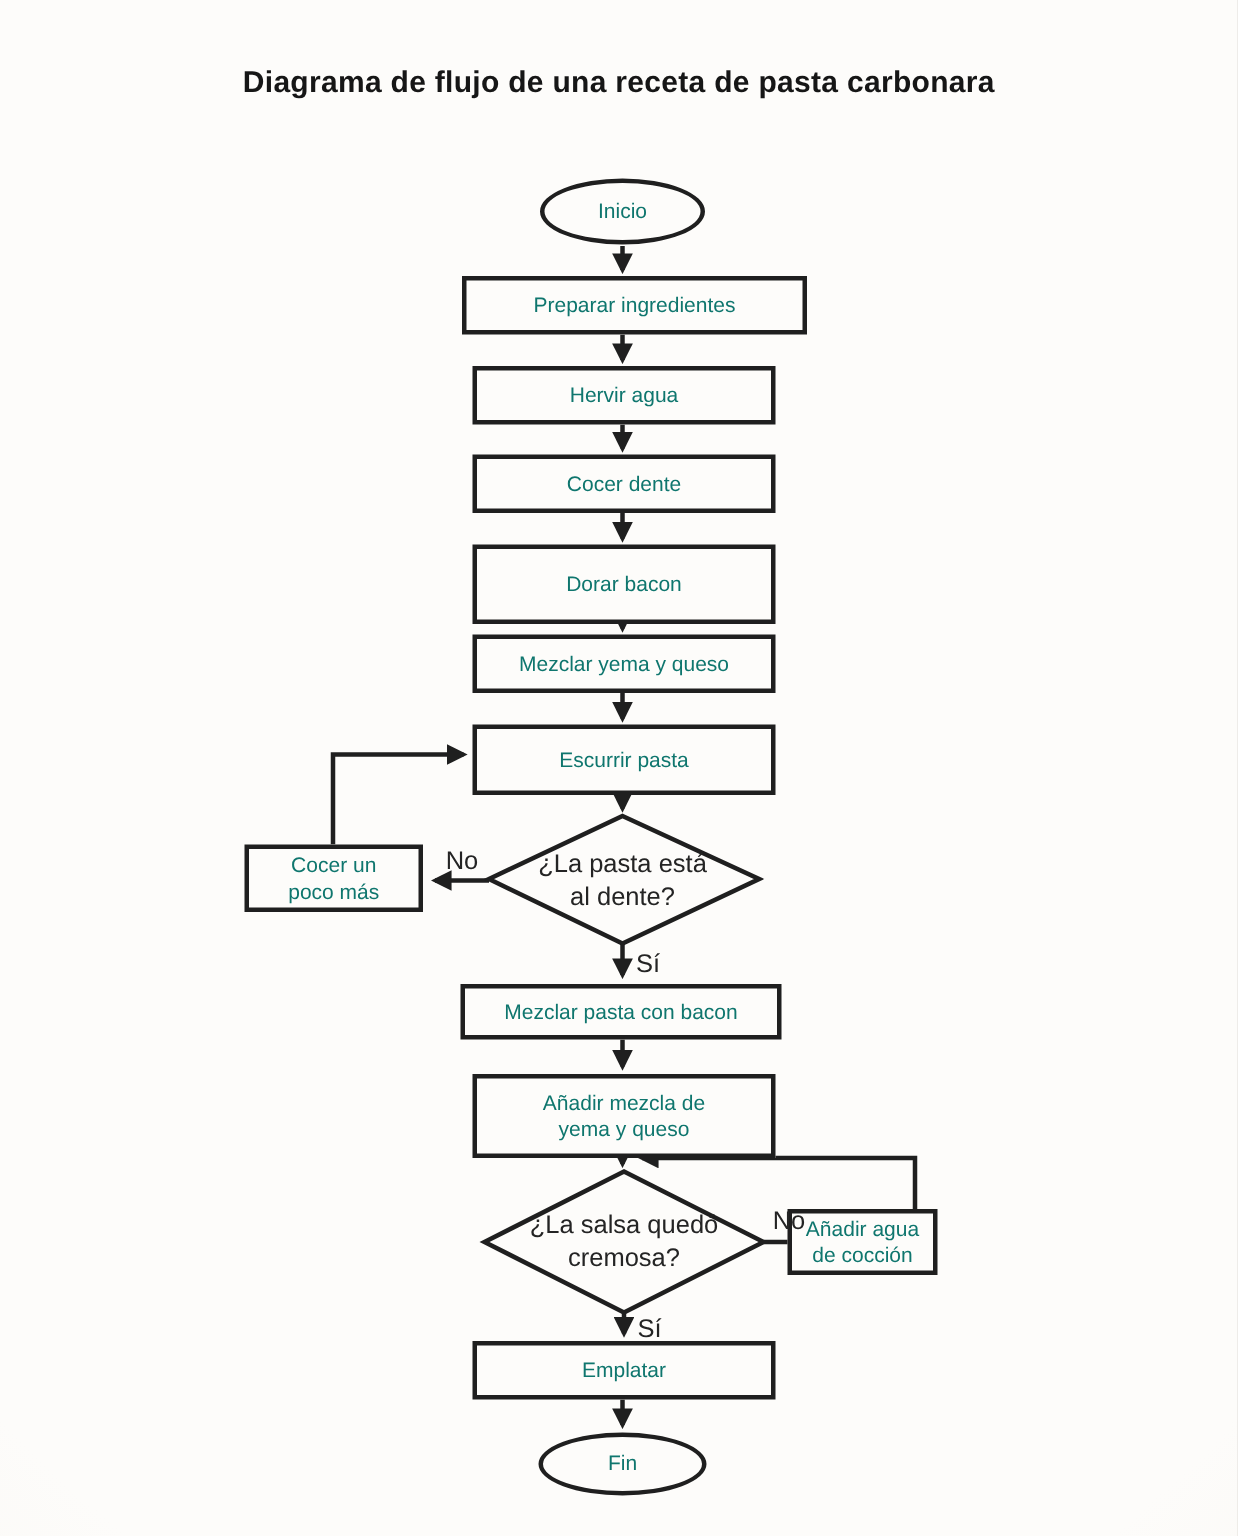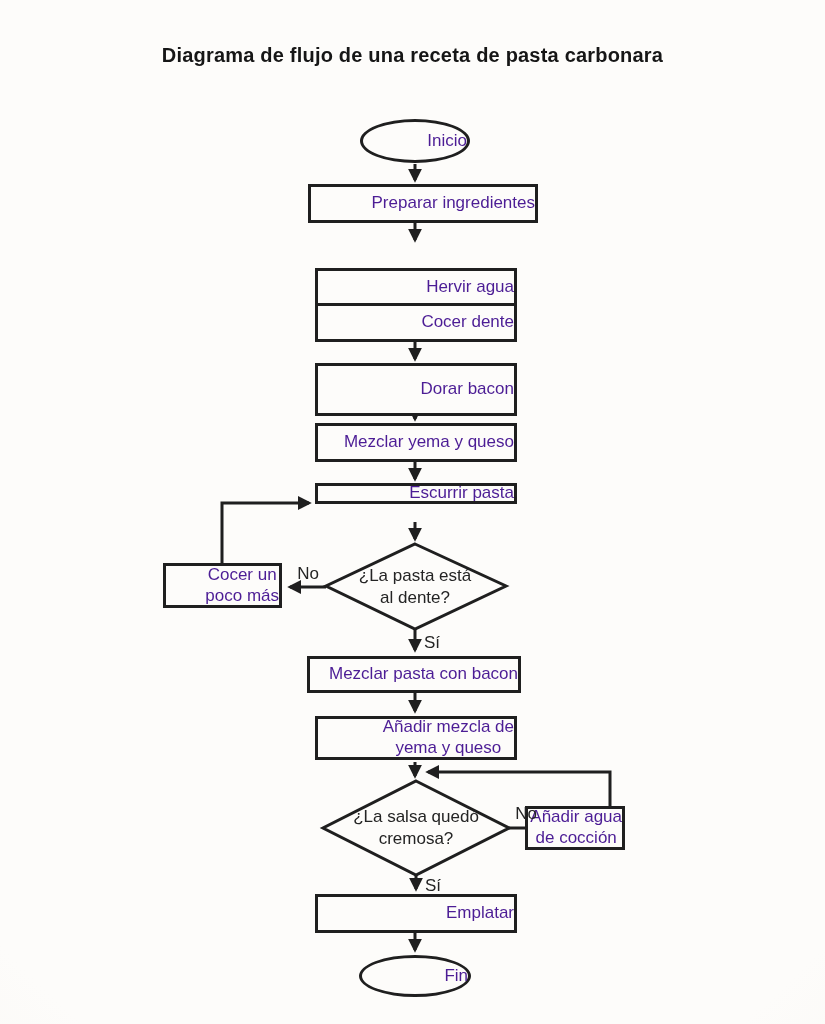--- a/index.html
+++ b/index.html
@@ -16,22 +16,22 @@
     text-align:center;
     font-size:20px;font-weight:700;color:#161616;
     letter-spacing:0.2px;
   }
   svg.wires{position:absolute;left:0;top:0;width:825px;height:1024px;}
   .wire{stroke:#1f1f1f;stroke-width:3;fill:none;stroke-linejoin:miter;}
   .shape{stroke:#1f1f1f;stroke-width:3;fill:#fdfcfa;}
   .node{
     position:absolute;box-sizing:border-box;
     border:3px solid #1f1f1f;background:#fdfcfa;
-    display:flex;align-items:center;justify-content:flex-end;
-    text-align:center;color:#4c1d95;font-size:17px;line-height:1.22;
+    display:flex;align-items:center;justify-content:center;
+    text-align:center;color:#0f766e;font-size:14px;line-height:1.22;
   }
   .oval{border-radius:50%;}
   .lbl{white-space:pre-line;}
   .diamond-label{
     position:absolute;display:flex;align-items:center;justify-content:center;
     text-align:center;font-size:17px;color:#242424;line-height:1.3;
   }
   .edge-label{
     position:absolute;font-size:17px;color:#242424;
   }
@@ -78,43 +78,43 @@
   <div class="node oval" style="left:360px;top:119px;width:110px;height:44px;">
     <span class="lbl">Inicio</span>
   </div>
   <div class="node oval" style="left:359px;top:955px;width:112px;height:42px;">
     <span class="lbl">Fin</span>
   </div>
 
   <div class="node" style="left:308px;top:184px;width:230px;height:39px;">
     <span class="lbl">Preparar ingredientes</span>
   </div>
-  <div class="node" style="left:315px;top:244px;width:202px;height:39px;margin-top:24px;">
+  <div class="node" style="left:315px;top:244px;width:202px;height:39px;">
     <span class="lbl">Hervir agua</span>
   </div>
   <div class="node" style="left:315px;top:303px;width:202px;height:39px;">
     <span class="lbl">Cocer dente</span>
   </div>
   <div class="node" style="left:315px;top:363px;width:202px;height:53px;">
     <span class="lbl">Dorar bacon</span>
   </div>
   <div class="node" style="left:315px;top:423px;width:202px;height:39px;">
     <span class="lbl">Mezclar yema y queso</span>
   </div>
-  <div class="node" style="left:315px;top:483px;width:202px;height:21px;">
+  <div class="node" style="left:315px;top:483px;width:202px;height:47px;">
     <span class="lbl">Escurrir pasta</span>
   </div>
   <div class="node" style="left:163px;top:563px;width:119px;height:45px;">
     <span class="lbl">Cocer un
 poco más</span>
   </div>
   <div class="node" style="left:307px;top:656px;width:214px;height:37px;">
     <span class="lbl">Mezclar pasta con bacon</span>
   </div>
-  <div class="node" style="left:315px;top:716px;width:202px;height:44px;">
+  <div class="node" style="left:315px;top:716px;width:202px;height:56px;">
     <span class="lbl">Añadir mezcla de
 yema y queso</span>
   </div>
   <div class="node" style="left:525px;top:806px;width:100px;height:44px;">
     <span class="lbl">Añadir agua
 de cocción</span>
   </div>
   <div class="node" style="left:315px;top:894px;width:202px;height:39px;">
     <span class="lbl">Emplatar</span>
   </div>

